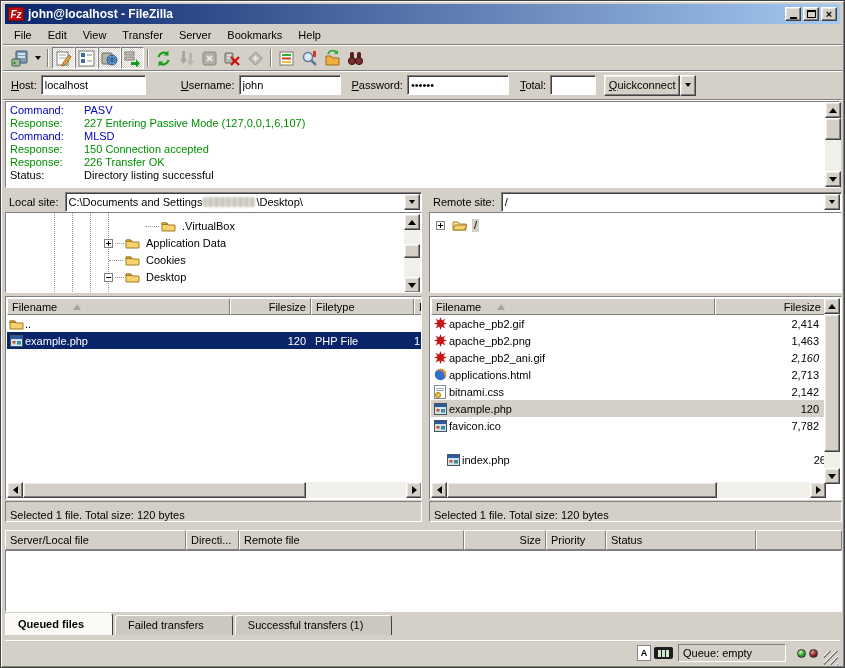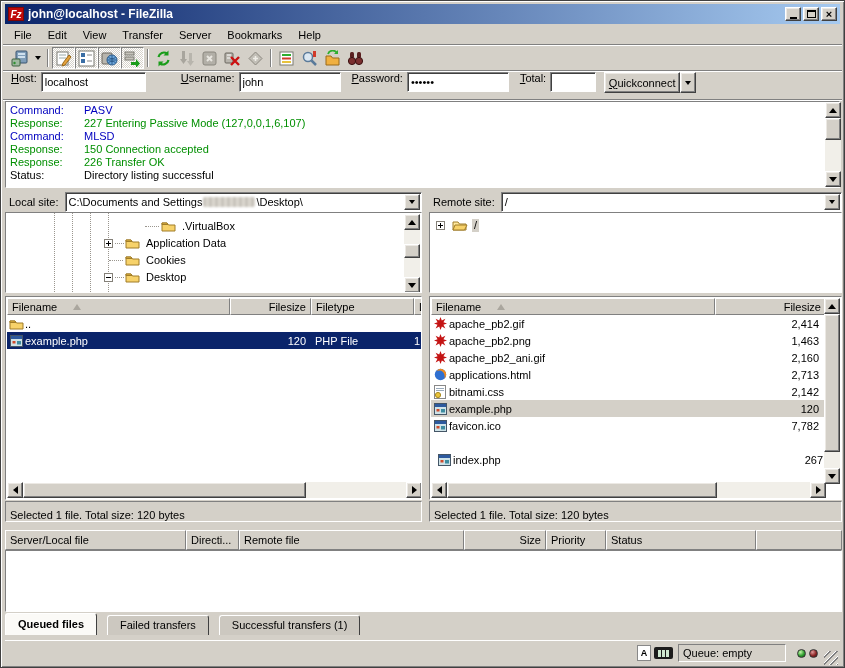--- a/index.html
+++ b/index.html
@@ -30,21 +30,21 @@
   
   #toolbar { position:absolute; left:4px; top:45px; right:4px; height:24px; display:flex; align-items:center; padding-left:3px; }
   .tb-sep { width:2px; height:18px; border-left:1px solid #808080; border-right:1px solid #fff; margin:0 3px; }
   .tb-btn { width:23px; height:22px; display:flex; align-items:center; justify-content:center; border:1px solid transparent; }
   .tb-btn.pressed { border-color:#808080 #fff #fff #808080;
     background: repeating-conic-gradient(#ffffff 0 90deg, #d6d2ca 0 180deg) 0 0 / 2px 2px; }
   .tb-drop { width:13px; height:22px; display:flex; align-items:center; justify-content:center; }
   .tri-dn { width:0; height:0; border-left:3px solid transparent; border-right:3px solid transparent; border-top:4px solid #000; }
 
   
-  #quickbar { position:absolute; left:4px; top:71px; right:4px; height:26px; display:flex; align-items:flex-start; padding-left:6px; }
+  #quickbar { position:absolute; left:4px; top:71px; right:4px; height:26px; display:flex; align-items:center; padding-left:6px; }
   .qc-label { display:inline-block; }
   .qc-label::first-letter { text-decoration:underline; }
   .qc-input { height:20px; border:1px solid; border-color:#808080 #fff #fff #808080; box-shadow: inset 1px 1px 0 #404040;
     background:#fff; font-family:"Liberation Sans",sans-serif; font-size:11px; padding:1px 3px; margin-left:4px; }
   #qc-button { height:21px; width:76px; margin-left:8px; font-size:11px; display:flex; align-items:center; justify-content:center; }
   #qc-button span { display:inline-block; }
   #qc-button span::first-letter { text-decoration:underline; }
   #qc-drop { height:21px; width:16px; display:flex; align-items:center; justify-content:center; }
 
   
@@ -101,21 +101,21 @@
 
   .status-row { position:absolute; height:21px; border:1px solid; border-color:#808080 #fff #fff #808080; display:flex; align-items:flex-end; padding-left:4px; background:#d4d0c8; }
 
   
   #queue-header { position:absolute; left:4px; top:529px; width:837px; height:20px; display:flex; }
   #queue-body { position:absolute; left:4px; top:549px; width:837px; height:62px; background:#fff; }
   #queue-header .hcell { height:20px; }
 
   
   #tabs { position:absolute; left:4px; top:612px; right:4px; height:22px; display:flex; align-items:flex-end; }
-  .tab { height:20px; padding:3px 12px 0 12px; margin-right:10px; border:1px solid; border-color:#fff #404040 #d4d0c8 #fff; border-bottom:none;
+  .tab { height:20px; padding:3px 28px 0 12px; margin-right:2px; border:1px solid; border-color:#fff #404040 #d4d0c8 #fff; border-bottom:none;
     background:#ccc8c0; border-radius:3px 3px 0 0; white-space:nowrap; }
   .tab.active { height:22px; background:#fbfaf7; font-weight:bold; padding-top:4px; }
 
   
   #statusbar { position:absolute; left:4px; top:639px; right:4px; height:25px; display:flex; align-items:center; justify-content:flex-end; padding:0 2px; border-top:1px solid #fff; }
   #ascii-icon { width:14px; height:16px; background:#fff; border:1px solid #888; font-size:9px; font-weight:bold; display:flex; align-items:center; justify-content:center; margin-right:3px; }
   #speed-icon { width:19px; height:12px; background:#1c1c1c; border-radius:2px; display:flex; align-items:center; justify-content:center; gap:1px; margin-right:5px; }
   #speed-icon i { display:block; width:3px; height:7px; background:#cfe8cf; }
   #queue-status-box { width:108px; height:18px; border:1px solid; border-color:#808080 #fff #fff #808080; display:flex; align-items:center; padding-left:4px; background:#d4d0c8; margin-right:8px; }
   .led { width:9px; height:9px; border-radius:50%; margin-left:3px; border:1px solid #333; }
@@ -504,21 +504,21 @@
       <span class="cell" style="width:264px;">apache_pb2.png</span>
       <span class="cell num" style="width:111px;">1,463</span>
     </div>
     <div class="lrow" style="left:1px; top:52px;  width:395px;">
       <span class="fic">
           <svg width="13" height="13" viewBox="0 0 16 16">
             <path fill="#c41414" d="M8 0 9.6 4.4 14 2.2 11.6 6.4 16 8l-4.4 1.6L14 14l-4.3-2.3L8 16 6.4 11.7 2 14l2.3-4.4L0 8l4.4-1.6L2 2.2l4.4 2.2z"></path>
           </svg>
         </span>
       <span class="cell" style="width:264px;">apache_pb2_ani.gif</span>
-      <span class="cell num" style="width:111px;">2,160</span>
+      <span class="cell num" style="width:111px;font-style:italic;">2,160</span>
     </div>
     <div class="lrow" style="left:1px; top:69px;  width:395px;">
       <span class="fic">
           <svg width="13" height="13" viewBox="0 0 16 16">
             <circle cx="8" cy="8" r="7" fill="#2f6fd0"></circle>
             <path d="M8 1a7 7 0 0 1 7 7c0 2-.8 3.8-2 5.1C13.8 9 12 4.2 8 3.2 6 2.7 4.2 3.2 3 4.3A7 7 0 0 1 8 1z" fill="#f08a1c"></path>
           </svg>
         </span>
       <span class="cell" style="width:264px;">applications.html</span>
       <span class="cell num" style="width:111px;">2,713</span>
@@ -552,21 +552,21 @@
           <svg width="13" height="12">
             <rect x="0.5" y="0.5" width="12" height="11" fill="#cfe3e8" stroke="#445566"></rect>
             <rect x="1" y="1" width="11" height="3" fill="#2d5a9e"></rect>
             <rect x="2.5" y="6" width="3" height="2.5" fill="#d04a2a"></rect>
             <rect x="7" y="6" width="4" height="3.5" fill="#3e8ca0"></rect>
           </svg>
         </span>
       <span class="cell" style="width:264px;">favicon.ico</span>
       <span class="cell num" style="width:111px;">7,782</span>
     </div>
-    <div class="lrow" style="left:5px; top:154px; width:395px;">
+    <div class="lrow" style="left:14px; top:154px; width:395px;">
       <span class="fic">
           <svg width="13" height="12">
             <rect x="0.5" y="0.5" width="12" height="11" fill="#cfe3e8" stroke="#445566"></rect>
             <rect x="1" y="1" width="11" height="3" fill="#2d5a9e"></rect>
             <rect x="2.5" y="6" width="3" height="2.5" fill="#d04a2a"></rect>
             <rect x="7" y="6" width="4" height="3.5" fill="#3e8ca0"></rect>
           </svg>
         </span>
       <span class="cell" style="width:264px;">index.php</span>
       <span class="cell num" style="width:111px;">267</span>

